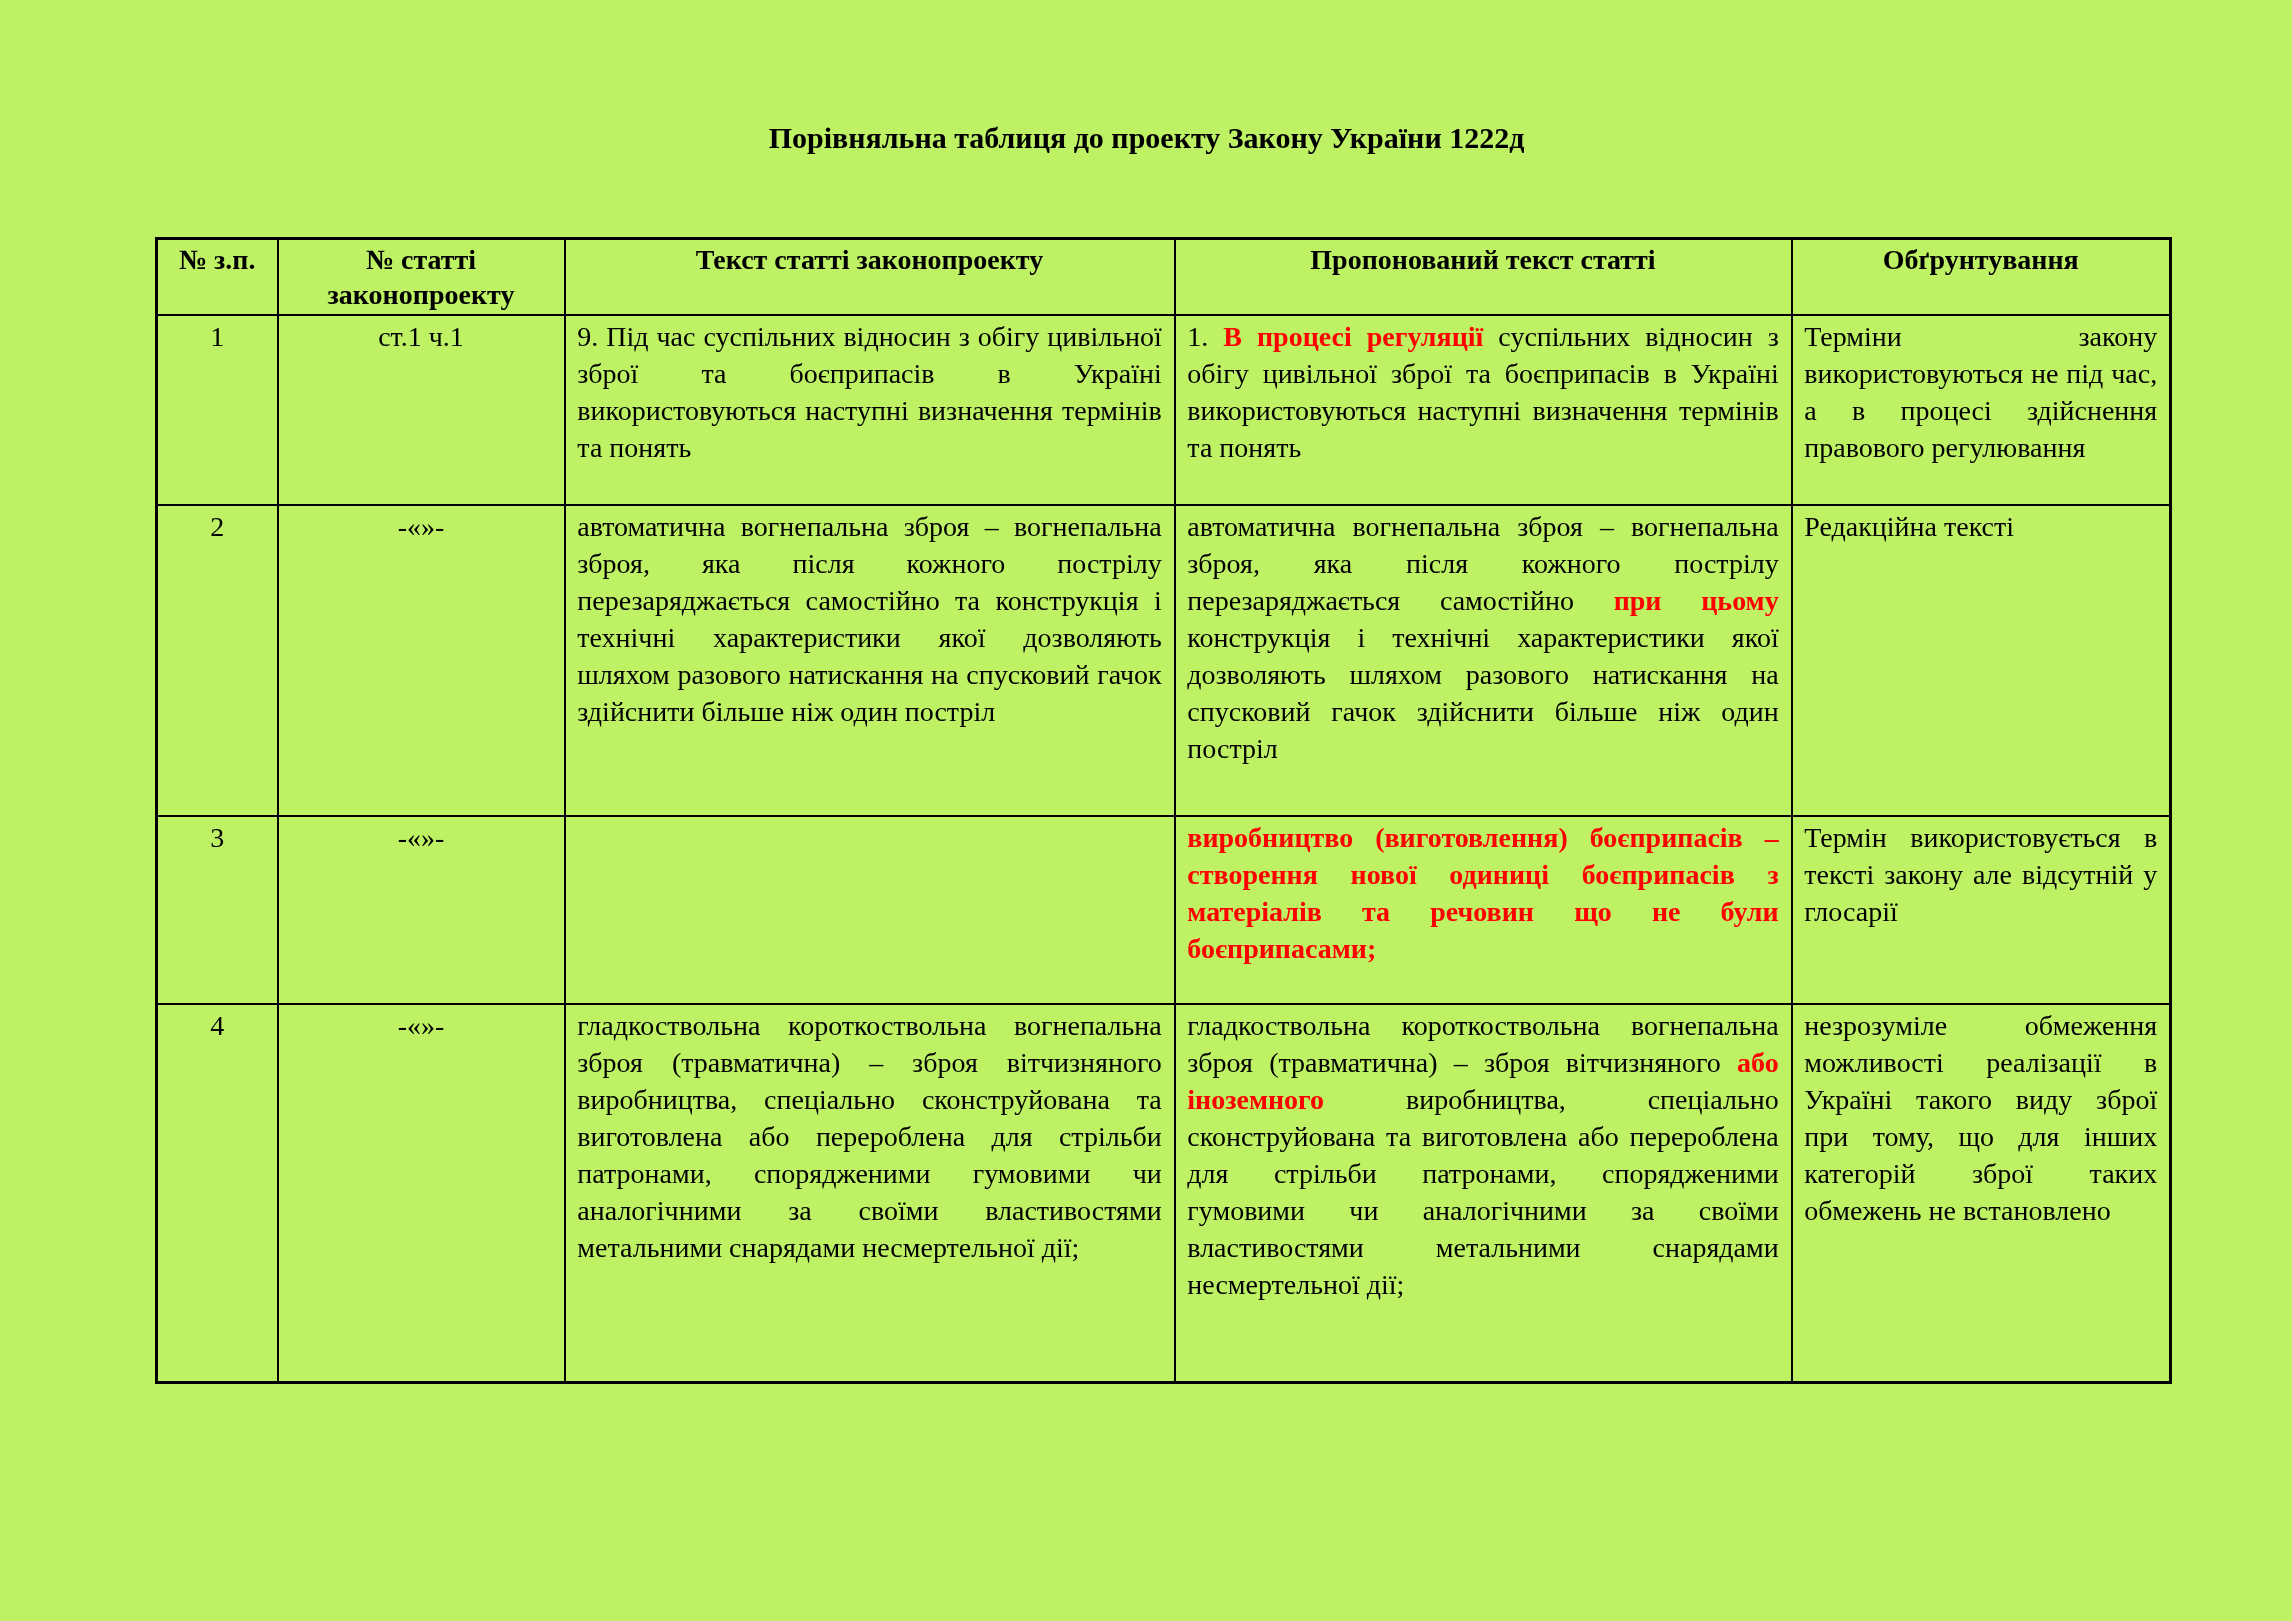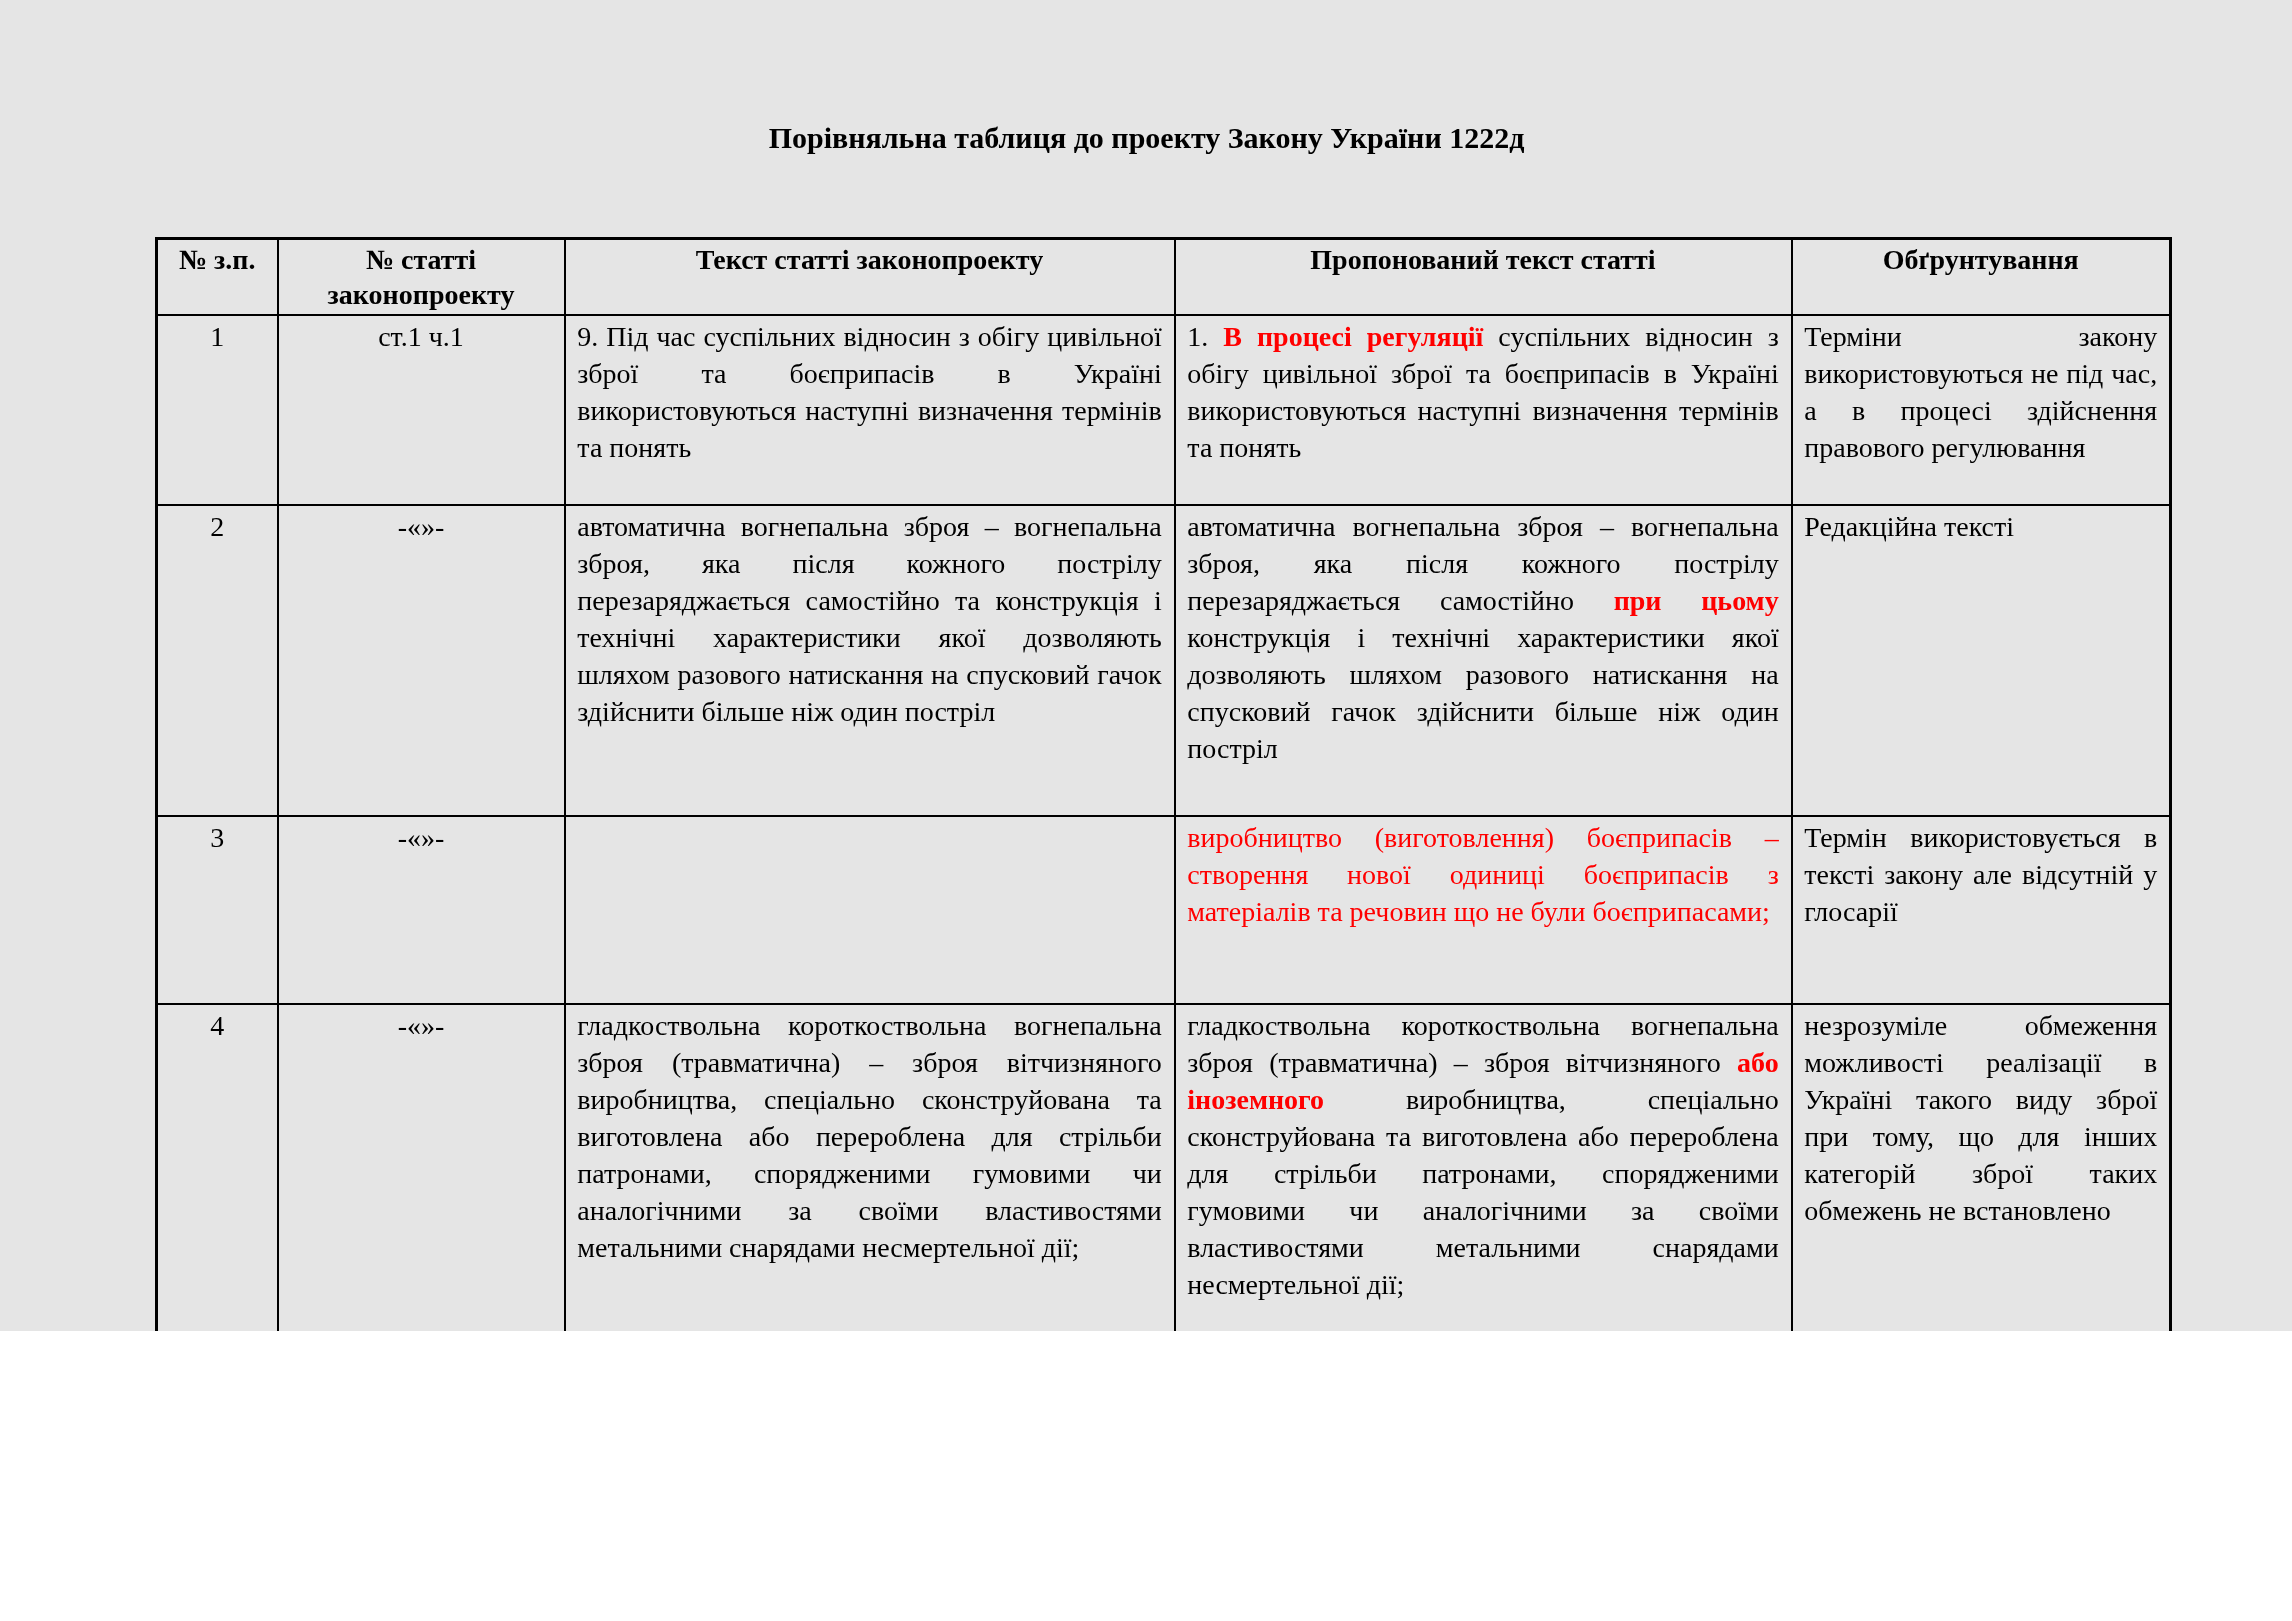--- a/index.html
+++ b/index.html
@@ -3,22 +3,22 @@
 <meta charset="utf-8">
 <style>
   html, body {
     margin: 0;
     padding: 0;
     background: #ffffff;
   }
   .page {
     position: relative;
     width: 2293px;
-    height: 1331px;
-    background: #e5e5e5;
+    height: 1621px;
+    background: #bef264;
     color: #000000;
     font-family: "Liberation Serif", serif;
     overflow: hidden;
   }
   .doc-title {
     position: absolute;
     top: 120px;
     left: 0;
     width: 100%;
     text-align: center;
@@ -96,21 +96,21 @@
         <td class="c-center">2</td>
         <td class="c-center">-«»-</td>
         <td class="c-just"><span>автоматична вогнепальна зброя – вогнепальна зброя, яка після кожного пострілу перезаряджається самостійно та конструкція і технічні характеристики якої дозволяють шляхом разового натискання на спусковий гачок здійснити більше ніж один постріл</span></td>
         <td class="c-just"><span>автоматична вогнепальна зброя – вогнепальна зброя, яка після кожного пострілу перезаряджається самостійно </span><span style="color: rgb(255, 0, 0); font-weight: bold;">при цьому</span><span> конструкція і технічні характеристики якої дозволяють шляхом разового натискання на спусковий гачок здійснити більше ніж один постріл</span></td>
         <td class="c-just"><span>Редакційна тексті</span></td>
       </tr>
       <tr class="row-3">
         <td class="c-center">3</td>
         <td class="c-center">-«»-</td>
         <td class="c-just"></td>
-        <td class="c-just"><span style="color: rgb(255, 0, 0); font-weight: normal;">виробництво (виготовлення) боєприпасів – створення нової одиниці боєприпасів з матеріалів та речовин що не були боєприпасами;</span></td>
+        <td class="c-just"><span style="color: rgb(255, 0, 0); font-weight: bold;">виробництво (виготовлення) боєприпасів – створення нової одиниці боєприпасів з матеріалів та речовин що не були боєприпасами;</span></td>
         <td class="c-just"><span>Термін використовується в тексті закону але відсутній у глосарії</span></td>
       </tr>
       <tr class="row-4">
         <td class="c-center">4</td>
         <td class="c-center">-«»-</td>
         <td class="c-just"><span>гладкоствольна короткоствольна вогнепальна зброя (травматична) – зброя вітчизняного виробництва, спеціально сконструйована та виготовлена або перероблена для стрільби патронами, спорядженими гумовими чи аналогічними за своїми властивостями метальними снарядами несмертельної дії;</span></td>
         <td class="c-just"><span>гладкоствольна короткоствольна вогнепальна зброя (травматична) – зброя вітчизняного </span><span style="color: rgb(255, 0, 0); font-weight: bold;">або іноземного</span><span> виробництва, спеціально сконструйована та виготовлена або перероблена для стрільби патронами, спорядженими гумовими чи аналогічними за своїми властивостями метальними снарядами несмертельної дії;</span></td>
         <td class="c-just"><span>незрозуміле обмеження можливості реалізації в Україні такого виду зброї при тому, що для інших категорій зброї таких обмежень не встановлено</span></td>
       </tr>
     </tbody>

